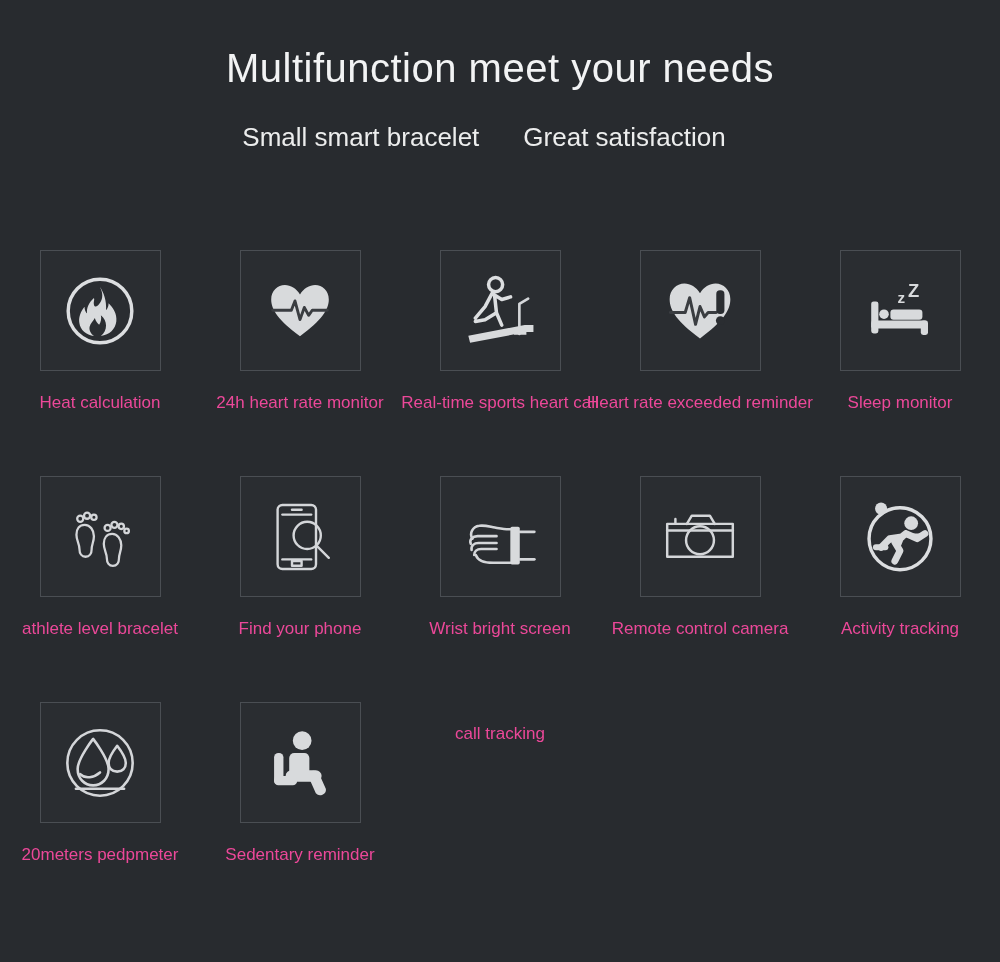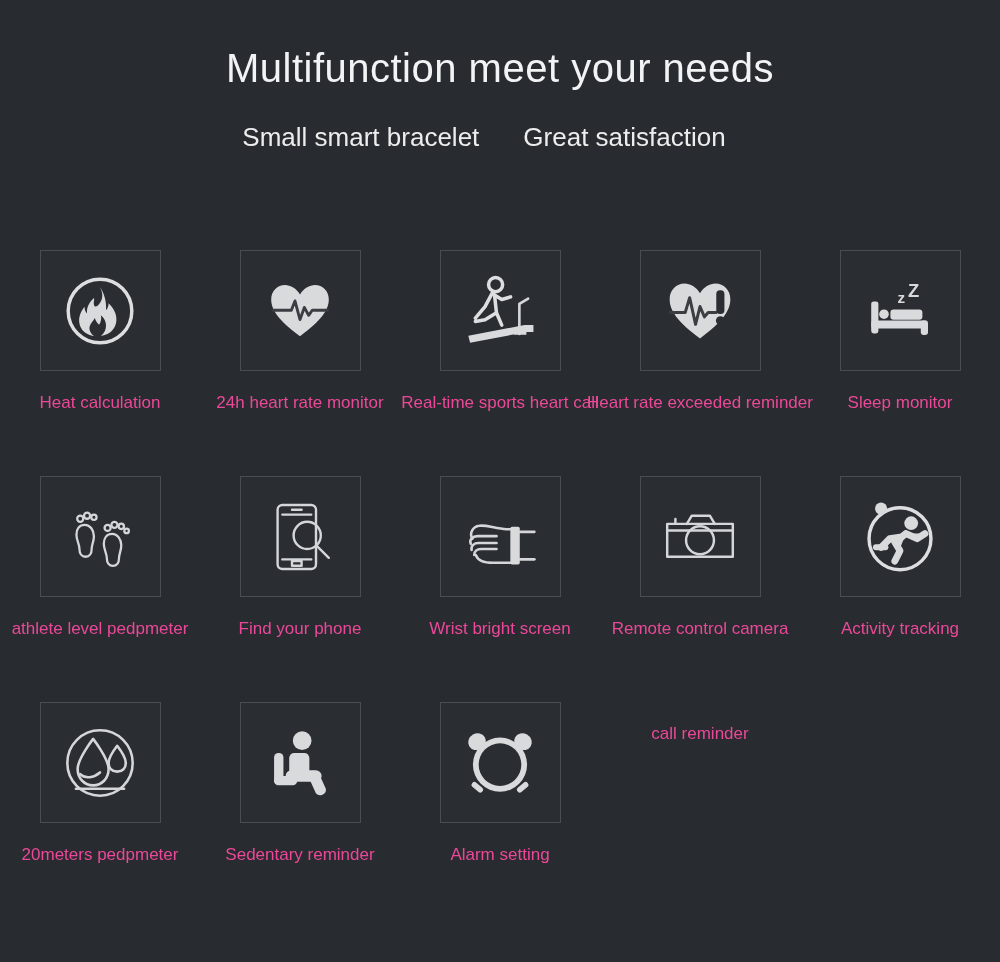--- a/index.html
+++ b/index.html
@@ -210,21 +210,21 @@
               <circle class="ico-stroke-thin" cx="33" cy="22" r="4"></circle>
               <circle class="ico-stroke-thin" cx="42" cy="24" r="3.5"></circle>
               <path class="ico-stroke-thin" d="M66 46 c7 0 12 7 12 15 c0 7 -3 11 -3 17 c0 6 -3 10 -8 10 c-5 0 -8 -4 -8 -10 c0 -7 -4 -11 -4 -19 c0 -8 4 -13 11 -13 Z"></path>
               <circle class="ico-stroke-thin" cx="60" cy="38" r="4"></circle>
               <circle class="ico-stroke-thin" cx="69" cy="34" r="4"></circle>
               <circle class="ico-stroke-thin" cx="78" cy="36" r="3.5"></circle>
               <circle class="ico-stroke-thin" cx="85" cy="42" r="3"></circle>
             </svg>
           </span>
         </div>
-        <div class="caption">athlete level pedpmeter</div>
+        <div class="caption">athlete level bracelet</div>
       </div>
 
       <div class="cell">
         <div class="tile">
           <span>
             <svg width="80" height="80" viewBox="0 0 100 100">
               <rect class="ico-stroke-thin" x="22" y="10" width="48" height="80" rx="6"></rect>
               <line class="ico-stroke-thin" x1="28" y1="22" x2="64" y2="22"></line>
               <line class="ico-stroke-thin" x1="28" y1="78" x2="64" y2="78"></line>
               <line class="ico-stroke-thin" x1="40" y1="16" x2="52" y2="16"></line>
@@ -314,38 +314,22 @@
               <path class="ico-fill" d="M38 60 h34 a8 8 0 0 1 0 16 h-34 a8 8 0 0 1 0 -16 Z"></path>
               <path class="ico-fill" d="M64 62 a9 9 0 0 1 13 4 l9 20 a8 8 0 0 1 -14 6 l-9 -20 a9 9 0 0 1 1 -10 Z"></path>
               <rect class="ico-fill" x="14" y="36" width="13" height="44" rx="6"></rect>
               <rect class="ico-fill" x="14" y="68" width="32" height="13" rx="6"></rect>
             </svg>
           </span>
         </div>
         <div class="caption">Sedentary reminder</div>
       </div>
 
-      <div class="cell">
-        <div class="tile">
-          <span>
-            <svg width="82" height="82" viewBox="0 0 100 100">
-              <ellipse class="ico-fill" cx="22" cy="24" rx="11" ry="10" transform="rotate(-30 22 24)"></ellipse>
-              <ellipse class="ico-fill" cx="78" cy="24" rx="11" ry="10" transform="rotate(30 78 24)"></ellipse>
-              <circle class="ico-fill" cx="50" cy="52" r="33"></circle>
-              <circle class="ico-bg" cx="50" cy="52" r="26"></circle>
-              <path fill="none" stroke="#2a2d31" stroke-width="4" stroke-linecap="round" d="M50 52 L50 34 M50 52 L64 42"></path>
-              <rect class="ico-fill" x="14" y="76" width="16" height="7" rx="3" transform="rotate(40 22 80)"></rect>
-              <rect class="ico-fill" x="70" y="76" width="16" height="7" rx="3" transform="rotate(-40 78 80)"></rect>
-            </svg>
-          </span>
-        </div>
-        <div class="caption">Alarm setting</div>
-      </div>
-
-
-      <div class="cell">
-        <div class="caption">call reminder</div>
+
+
+      <div class="cell">
+        <div class="caption">call tracking</div>
       </div>
 
     </div>
 
   </div>
 </div>
 
 </body></html>

